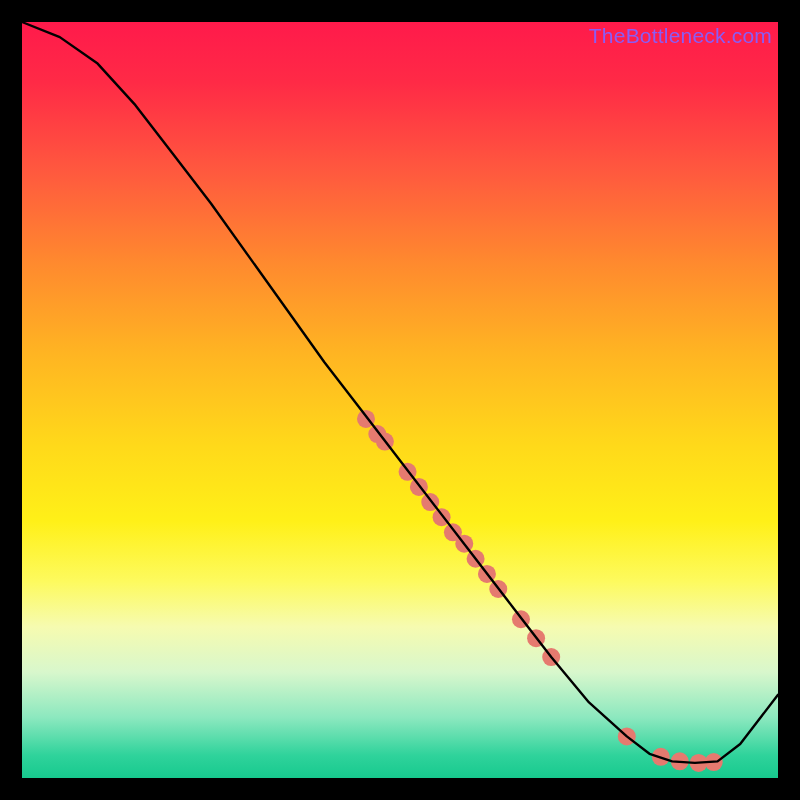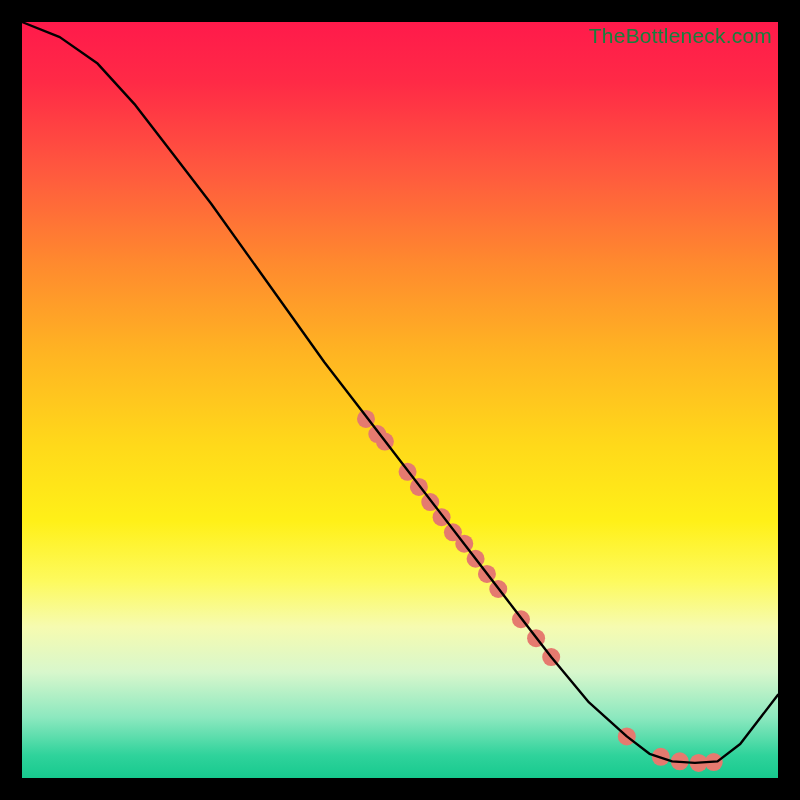--- a/index.html
+++ b/index.html
@@ -38,21 +38,21 @@
       #d8f7cc 86%,
       #8ce8bf 92%,
       #2fd39b 97%,
       #17c98e 100%
     );
   }
   .watermark {
     position: absolute;
     top: 2px;
     right: 6px;
-    color: #15803d;
+    color: #8b5cf6;
     font-size: 21px;
     letter-spacing: 0.2px;
     user-select: none;
   }
   svg.overlay {
     position: absolute;
     left: 0;
     top: 0;
     width: 756px;
     height: 756px;

